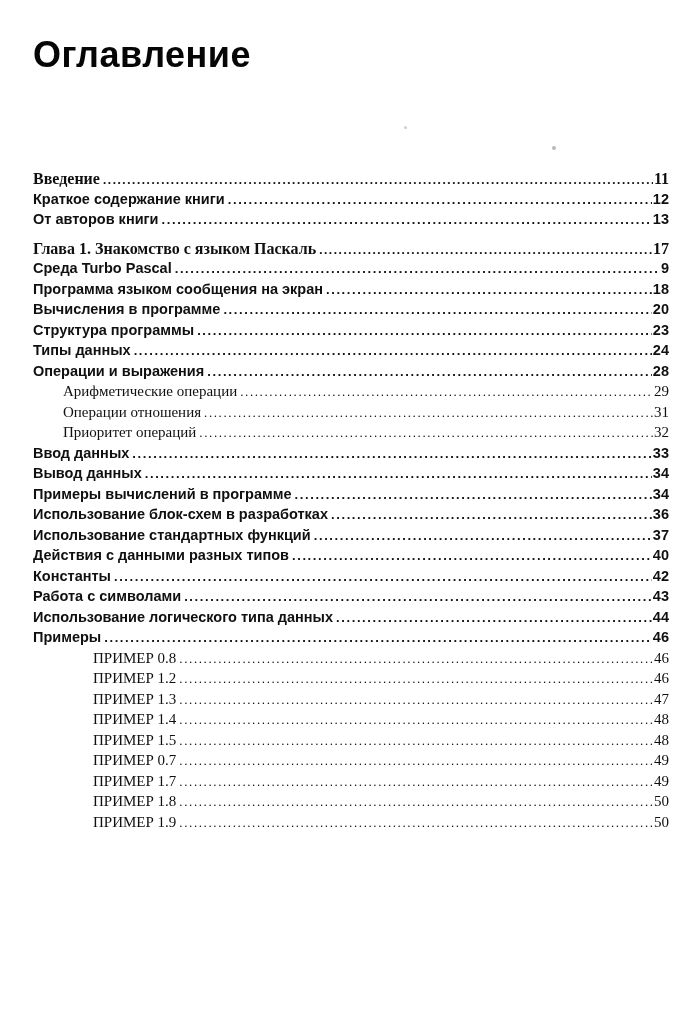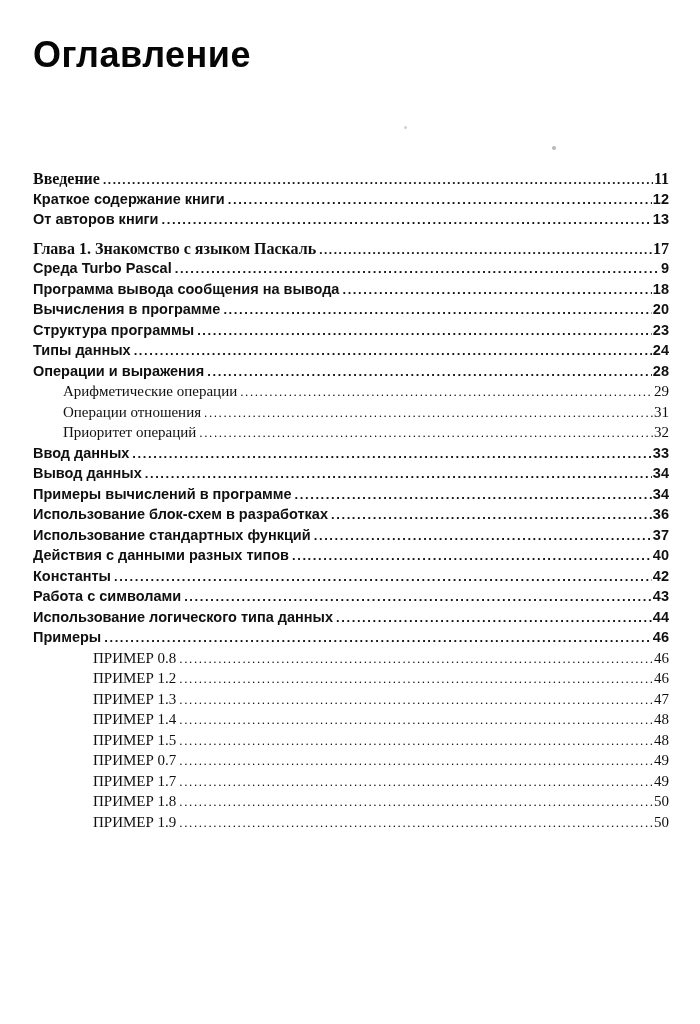--- a/index.html
+++ b/index.html
@@ -96,21 +96,21 @@
     <span class="toc-label">Глава 1. Знакомство с языком Паскаль</span>
     <span class="toc-leader"></span>
     <span class="toc-page">17</span>
   </div>
       <div class="toc-row lvl-0 style-section">
     <span class="toc-label">Среда Turbo Pascal</span>
     <span class="toc-leader"></span>
     <span class="toc-page">9</span>
   </div>
       <div class="toc-row lvl-0 style-section">
-    <span class="toc-label">Программа вывода сообщения на вывода</span>
+    <span class="toc-label">Программа языком сообщения на экран</span>
     <span class="toc-leader"></span>
     <span class="toc-page">18</span>
   </div>
       <div class="toc-row lvl-0 style-section">
     <span class="toc-label">Вычисления в программе</span>
     <span class="toc-leader"></span>
     <span class="toc-page">20</span>
   </div>
       <div class="toc-row lvl-0 style-section">
     <span class="toc-label">Структура программы</span>

